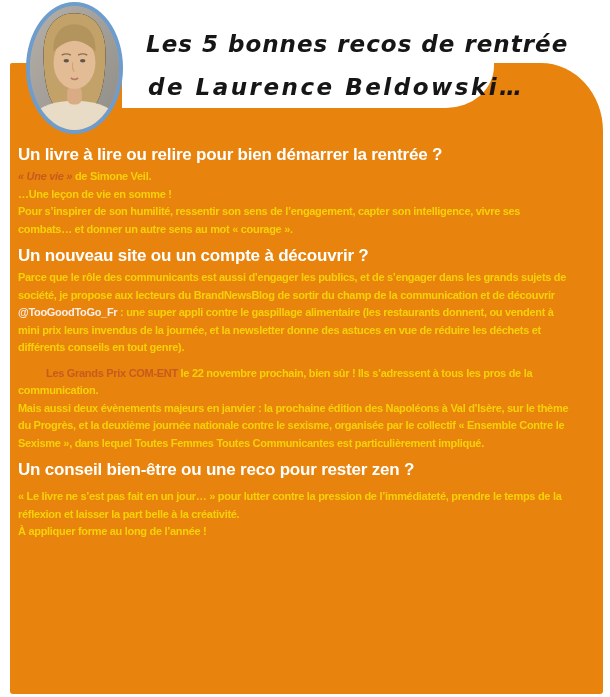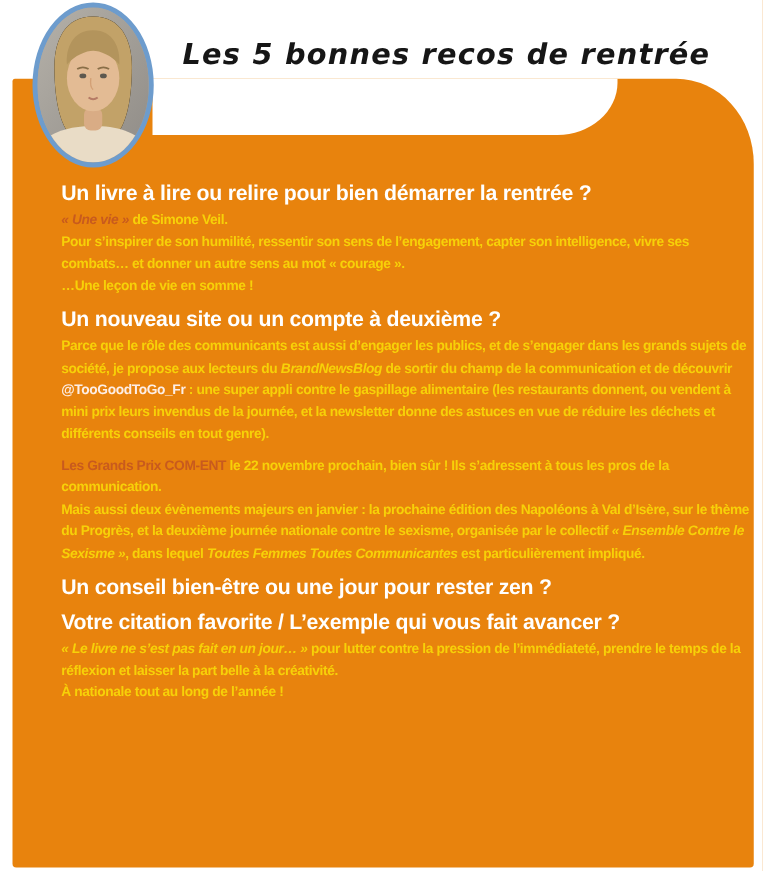--- a/index.html
+++ b/index.html
@@ -32,45 +32,46 @@
   }
   .title-line1{left:146px;top:31px;letter-spacing:1px;}
   .title-line2{left:148px;top:74px;letter-spacing:2.5px;}
   .avatar{
     position:absolute;left:26px;top:2px;width:97px;height:132px;
     border:4px solid var(--blue);border-radius:50%;overflow:hidden;
     box-sizing:border-box;background:#a9a59f;
   }
   .avatar svg{display:block;width:100%;height:100%;}
   .content{
-    position:absolute;left:49px;top:145px;width:552px;
+    position:absolute;left:18px;top:145px;width:552px;
   }
   .qa-section{margin:0 0 8px 0;}
   .question{
     margin:0 0 3px 0;font-size:17px;line-height:20px;font-weight:700;
     color:var(--question);letter-spacing:-0.2px;
   }
   .answer{
     margin:0;font-size:11px;line-height:17.5px;font-weight:700;
     color:var(--yellow);letter-spacing:-0.3px;
   }
-  .seg-italic{font-style:italic;}
-  .seg-link{color:var(--link);}
+  .seg-italic{}
+  .seg-link{color:var(--link);margin-left:28px;}
   .seg-link-italic{color:var(--link);font-style:italic;}
   .seg-mention{color:var(--mention);text-align:center;}
 </style>
 </head>
 <body>
 
 <div class="canvas">
 
   <div class="orange-panel"></div>
   <div class="title-notch"></div>
 
   <h1 class="title-line title-line1">Les 5 bonnes recos de rentrée</h1>
+  <h1 class="title-line title-line2">de Laurence Beldowski…</h1>
 
   <div class="avatar" title="Portrait de Laurence Beldowski">
     <svg viewBox="0 0 100 136" preserveAspectRatio="xMidYMid slice" aria-hidden="true">
       <defs>
         <linearGradient id="bgGrad" x1="0" y1="0" x2="1" y2="1">
           <stop offset="0" stop-color="#b5b1a9"></stop>
           <stop offset="1" stop-color="#8f8b86"></stop>
         </linearGradient>
       </defs>
       <rect x="0" y="0" width="100" height="136" fill="url(#bgGrad)"></rect>
@@ -86,33 +87,32 @@
       <path d="M54 54 Q59 51 64 54" stroke="#8a6f48" stroke-width="1.6" fill="none"></path>
       <path d="M46 79 Q50 82 54 79" stroke="#b57b66" stroke-width="1.8" fill="none"></path>
       <path d="M48 62 Q47 70 50 72" stroke="#d3a075" stroke-width="1.2" fill="none"></path>
     </svg>
   </div>
 
   <main class="content" id="sections">
       <section class="qa-section">
         <h2 class="question">Un livre à lire ou relire pour bien démarrer la rentrée ?</h2>
         <p class="answer"><span class="seg-link-italic">« Une vie »</span><span class="seg-normal"> de Simone Veil.</span></p>
+        <p class="answer"><span class="seg-normal">…Une leçon de vie en somme !</span></p>
         <p class="answer"><span class="seg-normal">Pour s’inspirer de son humilité, ressentir son sens de l’engagement, capter son intelligence, vivre ses combats… et donner un autre sens au mot « courage ».</span></p>
-        <p class="answer"><span class="seg-normal">…Une leçon de vie en somme !</span></p>
       </section>
       <section class="qa-section">
-        <h2 class="question">Un nouveau site ou un compte à deuxième ?</h2>
+        <h2 class="question">Un nouveau site ou un compte à découvrir ?</h2>
         <p class="answer"><span class="seg-normal">Parce que le rôle des communicants est aussi d’engager les publics, et de s’engager dans les grands sujets de société, je propose aux lecteurs du </span><span class="seg-italic">BrandNewsBlog</span><span class="seg-normal"> de sortir du champ de la communication et de découvrir </span><span class="seg-mention">@TooGoodToGo_Fr</span><span class="seg-normal"> : une super appli contre le gaspillage alimentaire (les restaurants donnent, ou vendent à mini prix leurs invendus de la journée, et la newsletter donne des astuces en vue de réduire les déchets et différents conseils en tout genre).</span></p>
       </section>
       <section class="qa-section">
         <p class="answer"><span class="seg-link">Les Grands Prix COM-ENT</span><span class="seg-normal"> le 22 novembre prochain, bien sûr ! Ils s’adressent à tous les pros de la communication.</span></p>
         <p class="answer"><span class="seg-normal">Mais aussi deux évènements majeurs en janvier : la prochaine édition des Napoléons à Val d’Isère, sur le thème du Progrès, et la deuxième journée nationale contre le sexisme, organisée par le collectif </span><span class="seg-italic">« Ensemble Contre le Sexisme »</span><span class="seg-normal">, dans lequel </span><span class="seg-italic">Toutes Femmes Toutes Communicantes</span><span class="seg-normal"> est particulièrement impliqué.</span></p>
       </section>
       <section class="qa-section">
-        <h2 class="question">Un conseil bien-être ou une jour pour rester zen ?</h2>
+        <h2 class="question">Un conseil bien-être ou une reco pour rester zen ?</h2>
       </section>
       <section class="qa-section">
-        <h2 class="question">Votre citation favorite / L’exemple qui vous fait avancer ?</h2>
         <p class="answer"><span class="seg-italic">« Le livre ne s’est pas fait en un jour… »</span><span class="seg-normal"> pour lutter contre la pression de l’immédiateté, prendre le temps de la réflexion et laisser la part belle à la créativité.</span></p>
-        <p class="answer"><span class="seg-normal">À nationale tout au long de l’année !</span></p>
+        <p class="answer"><span class="seg-normal">À appliquer forme au long de l’année !</span></p>
       </section>
     </main>
 </div>
 
 </body></html>

